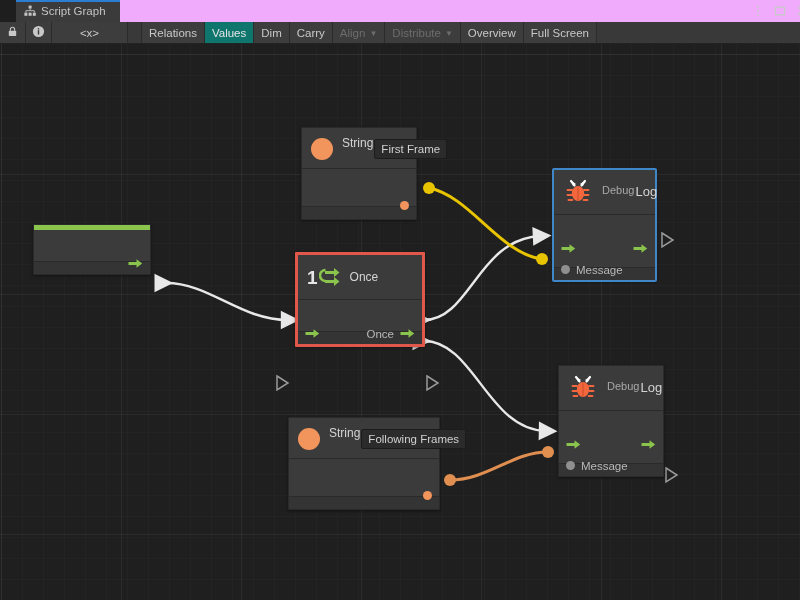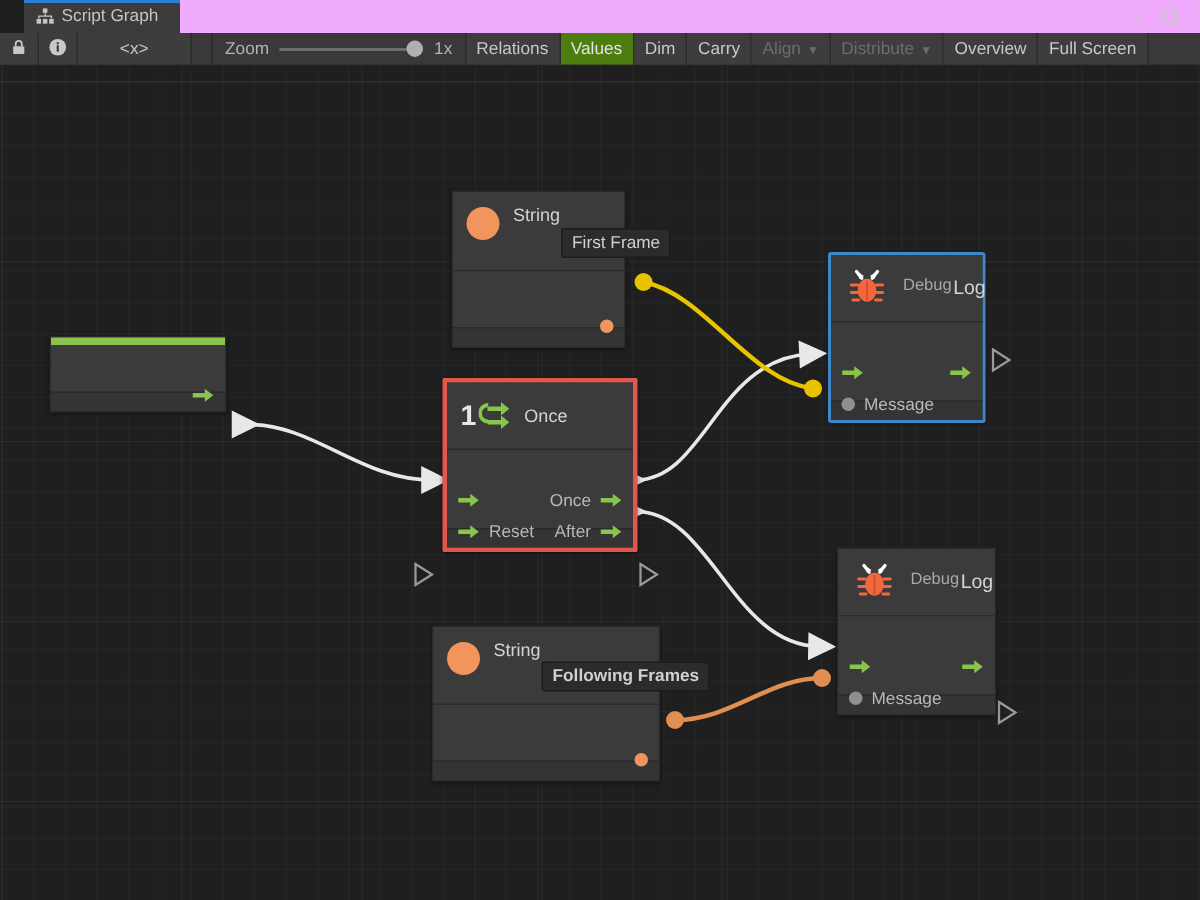--- a/index.html
+++ b/index.html
@@ -56,21 +56,21 @@
   }
   .tb-btn {
     display: flex; align-items: center; justify-content: center;
     padding: 0 7px;
     border-right: 1px solid #2b2b2b;
     background: #3d3d3d;
     white-space: nowrap;
     height: 21px;
   }
   .tb-btn.icon-only { width: 26px; padding: 0; }
-  .tb-btn.active { background: #4d7c0f; color: #e4e4e4; }
+  .tb-btn.active { background: #0f766e; color: #e4e4e4; }
   .tb-btn.disabled { color: #6d6d6d; justify-content: space-between; }
   .tb-label-plain {
     display: flex; align-items: center; gap: 6px;
     padding: 0 10px 0 8px; background: #393939; height: 21px;
     color: #b4b4b4;
   }
   .tb-spacer { flex: none; background: #393939; border-right: 1px solid #2b2b2b; }
   .caret { font-size: 8px; margin-left: 4px; position: relative; top: 1px; }
 
   .zoomwrap {
@@ -214,28 +214,20 @@
       </span>
     </div>
 
     <div class="tb-btn" style="width:76px">
       <span>&lt;x&gt;</span>
     </div>
 
     <div class="tb-spacer" style="width:14px"></div>
 
 
-    <div class="zoomwrap">
-      <span class="zoom-label">Zoom</span>
-      <span class="slider">
-        <span class="slider-track"></span>
-        <span class="slider-knob"></span>
-      </span>
-      <span class="zoom-val">1x</span>
-    </div>
 
     <div class="tb-btn">
       <span>Relations</span>
     </div>
     <div class="tb-btn active">
       <span>Values</span>
     </div>
     <div class="tb-btn">
       <span>Dim</span>
     </div>
@@ -307,21 +299,21 @@
         </div>
       </div>
       <div class="node-foot"></div>
     </div>
 
     <div class="node" style="left:301px; top:83px; width:116px;">
       <div class="node-head" style="align-items:flex-start; padding:8px 9px 8px 9px;">
         <span class="dot-orange-big" style="margin-top:2px;"></span>
         <span class="node-titles">
           <span class="node-title">String</span>
-          <span class="val-field" style="margin-top:16px;">First Frame</span>
+          <span class="val-field" style="margin-top:3px;">First Frame</span>
         </span>
       </div>
       <div class="node-body">
         <div class="port-row" style="height:27px;">
           <span></span>
           <span class="port right">
             <span class="dot-orange-sm"></span>
           </span>
         </div>
       </div>
@@ -353,48 +345,30 @@
           </span>
           <span class="port right">
             <span class="port-label">Once</span>
             <span class="arrow-green">
               <svg viewBox="0 0 15 11" width="15" height="11">
                 <path d="M0.5 4 H8.5 V1.2 L14.2 5.5 L8.5 9.8 V7 H0.5 Z" fill="#8ac44c"></path>
               </svg>
             </span>
           </span>
         </div>
-        <div class="port-row">
-          <span class="port">
-            <span class="arrow-green">
-              <svg viewBox="0 0 15 11" width="15" height="11">
-                <path d="M0.5 4 H8.5 V1.2 L14.2 5.5 L8.5 9.8 V7 H0.5 Z" fill="#8ac44c"></path>
-              </svg>
-            </span>
-            <span class="port-label">Reset</span>
-          </span>
-          <span class="port right">
-            <span class="port-label">After</span>
-            <span class="arrow-green">
-              <svg viewBox="0 0 15 11" width="15" height="11">
-                <path d="M0.5 4 H8.5 V1.2 L14.2 5.5 L8.5 9.8 V7 H0.5 Z" fill="#8ac44c"></path>
-              </svg>
-            </span>
-          </span>
-        </div>
       </div>
       <div class="node-foot"></div>
     </div>
 
     <div class="node" style="left:288px; top:373px; width:152px;">
       <div class="node-head" style="align-items:flex-start; padding:8px 9px 8px 9px;">
         <span class="dot-orange-big" style="margin-top:2px;"></span>
         <span class="node-titles">
           <span class="node-title">String</span>
-          <span class="val-field" style="margin-top:15px;font-weight:bold;">Following Frames</span>
+          <span class="val-field" style="margin-top:3px;">Following Frames</span>
         </span>
       </div>
       <div class="node-body">
         <div class="port-row" style="height:27px;">
           <span></span>
           <span class="port right">
             <span class="dot-orange-sm"></span>
           </span>
         </div>
       </div>

